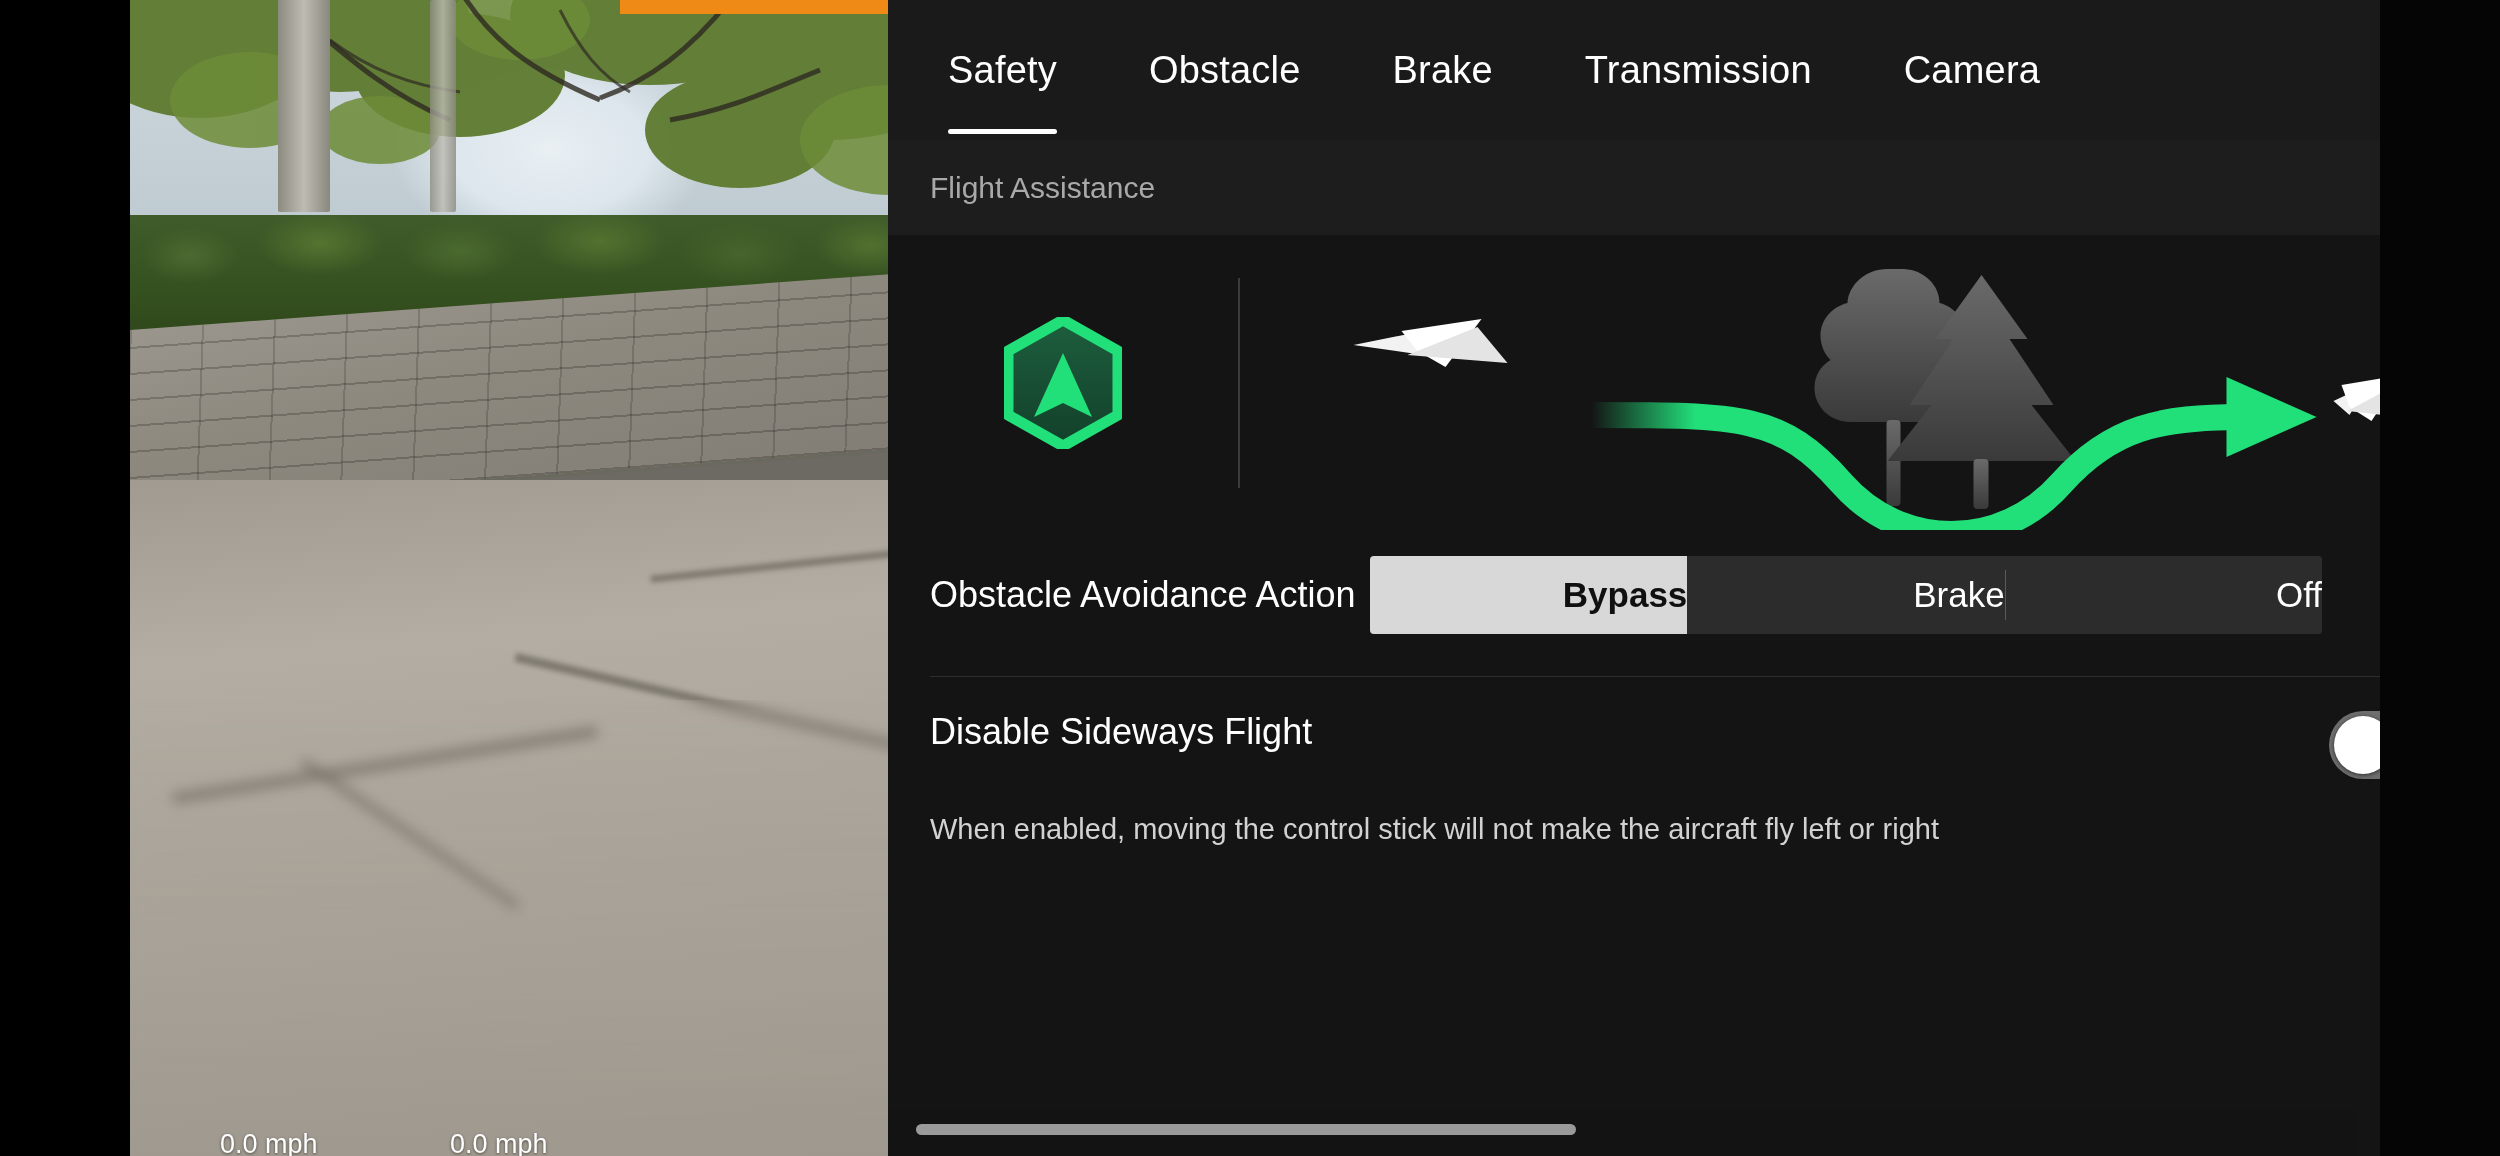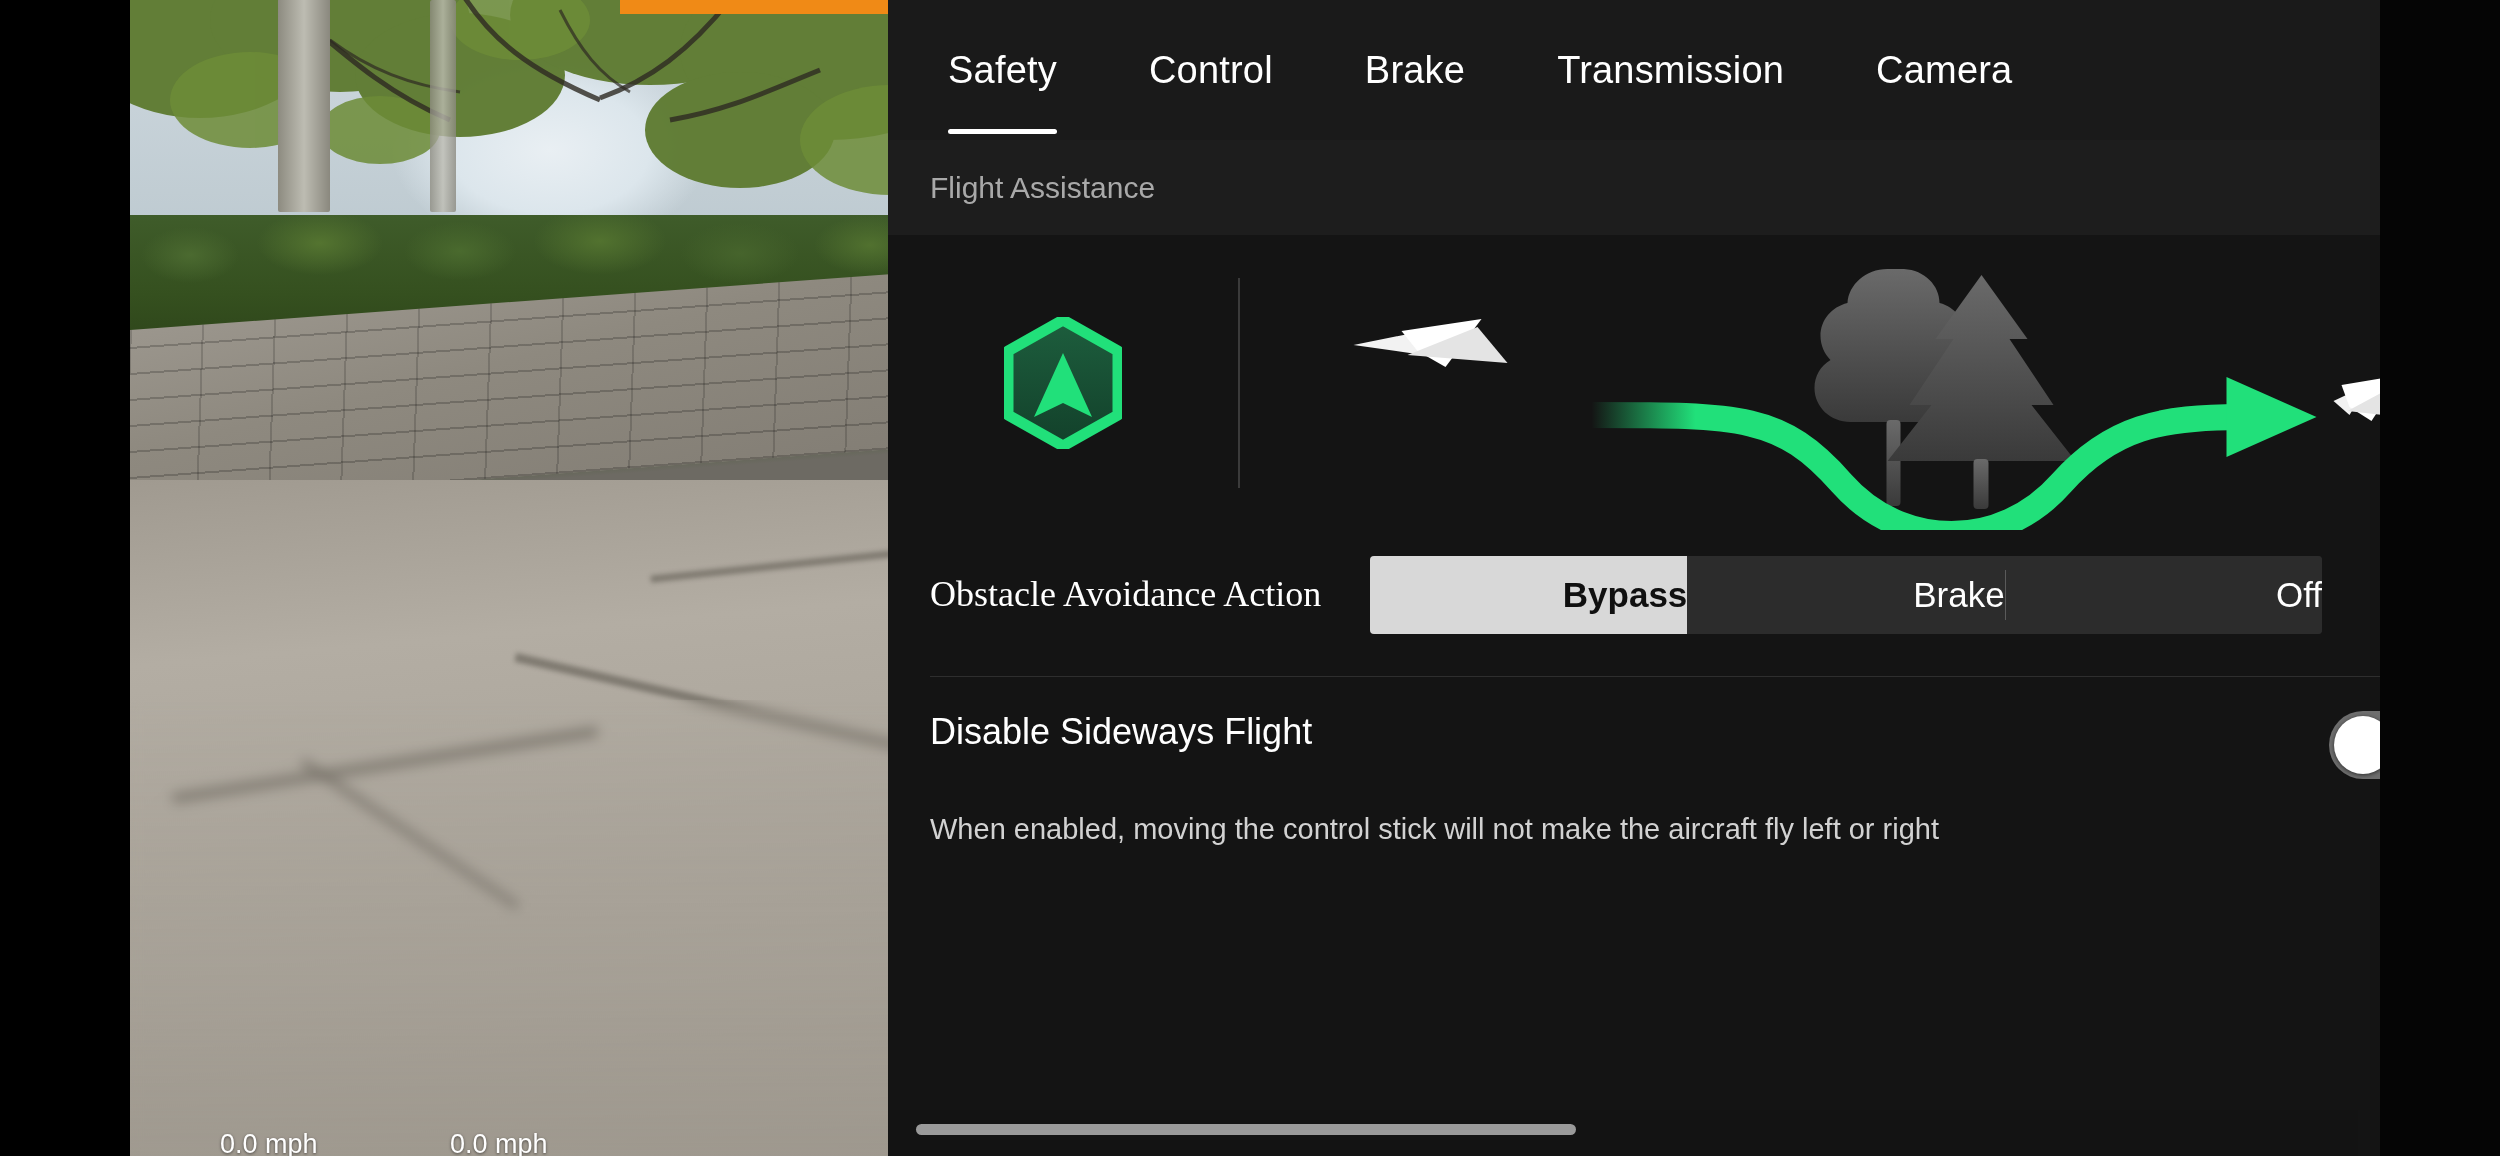--- a/index.html
+++ b/index.html
@@ -220,21 +220,20 @@
   #oaa-row {
     display: flex;
     align-items: center;
     padding-top: 26px;
   }
   #oaa-label {
     width: 430px;
     font-size: 36px;
     line-height: 1.22;
     color: #ffffff;
-    font-family: Liberation Serif, serif;
   }
   #segmented {
     display: flex;
     width: 952px;
     height: 78px;
     border-radius: 4px;
     overflow: hidden;
     background: #2c2c2c;
     margin-left: 10px;
   }
@@ -404,21 +403,21 @@
 
   <div id="left-letterbox"></div>
 
   <div id="settings-panel">
 
     <div id="tabbar">
       <div class="tab active">
         <span>Safety</span>
       </div>
       <div class="tab">
-        <span>Control</span>
+        <span>Obstacle</span>
       </div>
       <div class="tab">
         <span>Brake</span>
       </div>
       <div class="tab">
         <span>Transmission</span>
       </div>
       <div class="tab">
         <span>Camera</span>
       </div>

